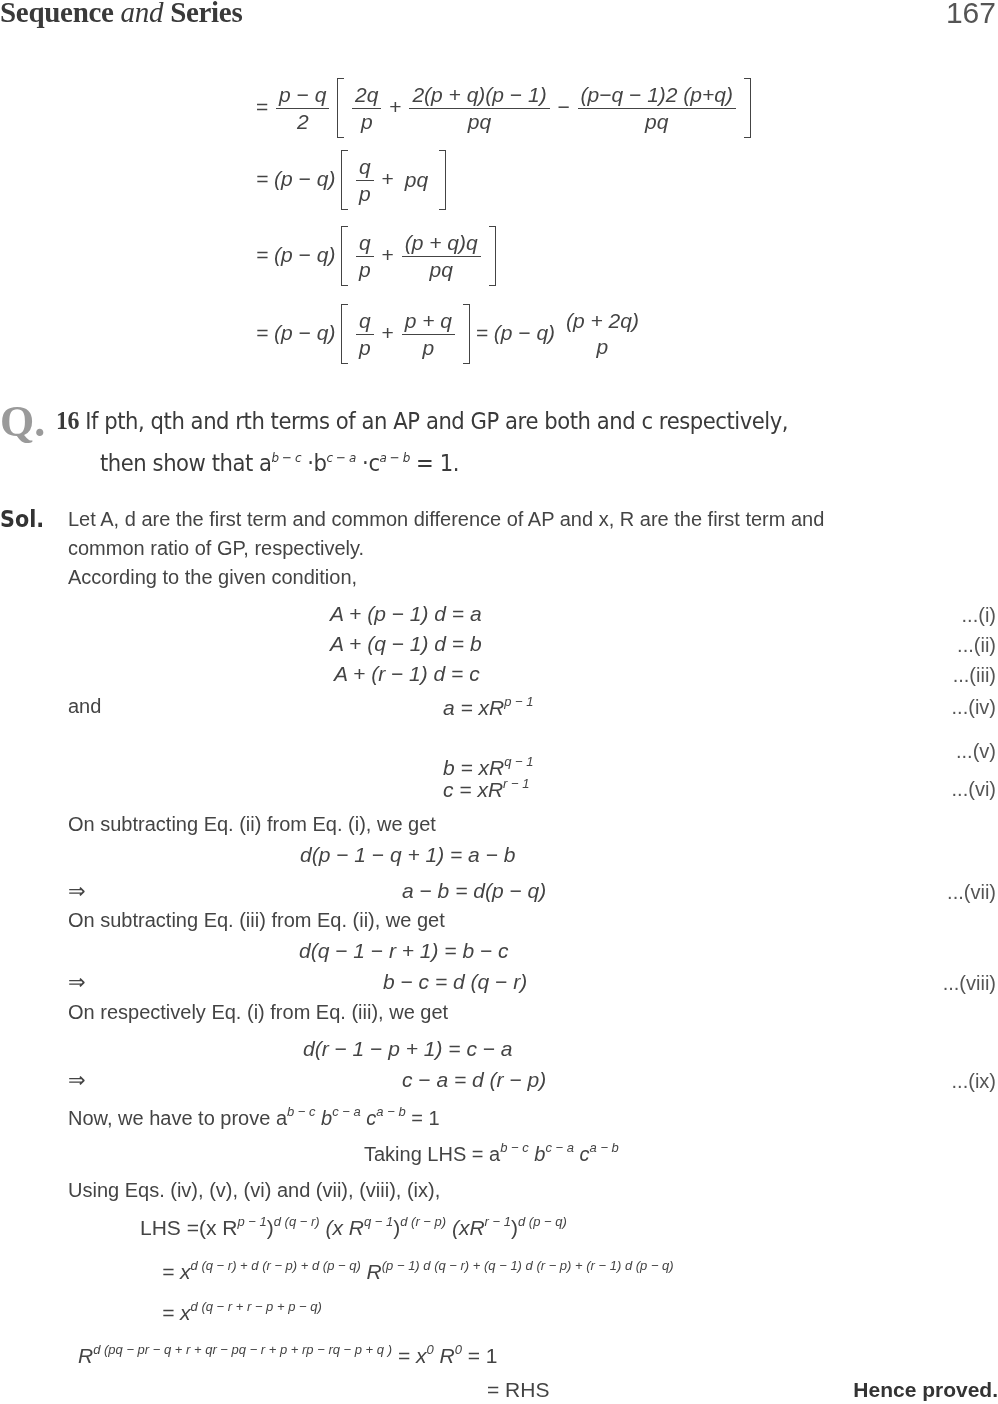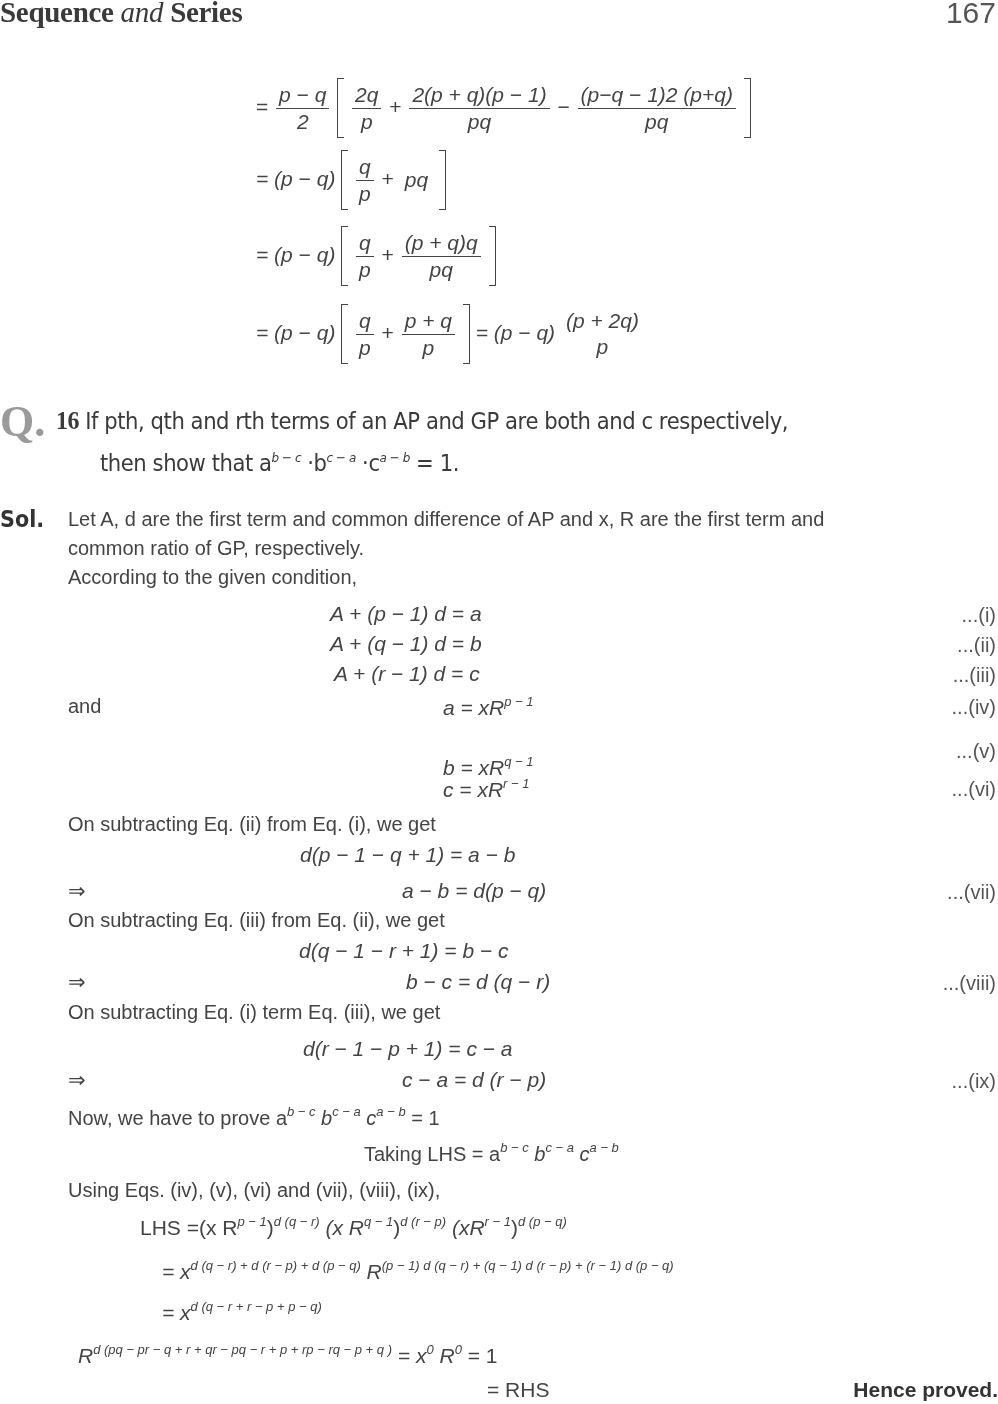--- a/index.html
+++ b/index.html
@@ -107,24 +107,24 @@
 
 <div class="abs txt" style="left:68px; top:813px;">On subtracting Eq. (ii) from Eq. (i), we get</div>
 <div class="abs m mi" style="left:300px; top:843px;">d(p − 1 − q + 1) = a − b</div>
 <div class="abs m" style="left:68px; top:879px;">⇒</div>
 <div class="abs m mi" style="left:402px; top:879px;">a − b = d(p − q)</div>
 <div class="abs tag" style="top:881px;">...(vii)</div>
 
 <div class="abs txt" style="left:68px; top:909px;text-align:right;">On subtracting Eq. (iii) from Eq. (ii), we get</div>
 <div class="abs m mi" style="left:299px; top:939px;">d(q − 1 − r + 1) = b − c</div>
 <div class="abs m" style="left:68px; top:970px;">⇒</div>
-<div class="abs m mi" style="left:406px; top:970px;font-style:italic;">b − c = d (q − r)</div>
+<div class="abs m mi" style="left:383px; top:970px;font-style:italic;">b − c = d (q − r)</div>
 <div class="abs tag" style="top:972px;">...(viii)</div>
 
-<div class="abs txt" style="left:68px; top:1001px;">On subtracting Eq. (i) term Eq. (iii), we get</div>
+<div class="abs txt" style="left:68px; top:1001px;">On respectively Eq. (i) from Eq. (iii), we get</div>
 <div class="abs m mi" style="left:303px; top:1037px;">d(r − 1 − p + 1) = c − a</div>
 <div class="abs m" style="left:68px; top:1068px;">⇒</div>
 <div class="abs m mi" style="left:402px; top:1068px;">c − a = d (r − p)</div>
 <div class="abs tag" style="top:1070px;">...(ix)</div>
 
 <div class="abs txt" style="left:68px; top:1104px;">
   <span>Now, we have to prove a</span><sup>b − c</sup><span class="mi"> b</span><sup>c − a</sup><span class="mi"> c</span><sup>a − b</sup><span> = 1</span>
 </div>
 <div class="abs txt" style="left:364px; top:1140px;">
   <span>Taking LHS = a</span><sup>b − c</sup><span class="mi"> b</span><sup>c − a</sup><span class="mi"> c</span><sup>a − b</sup>

